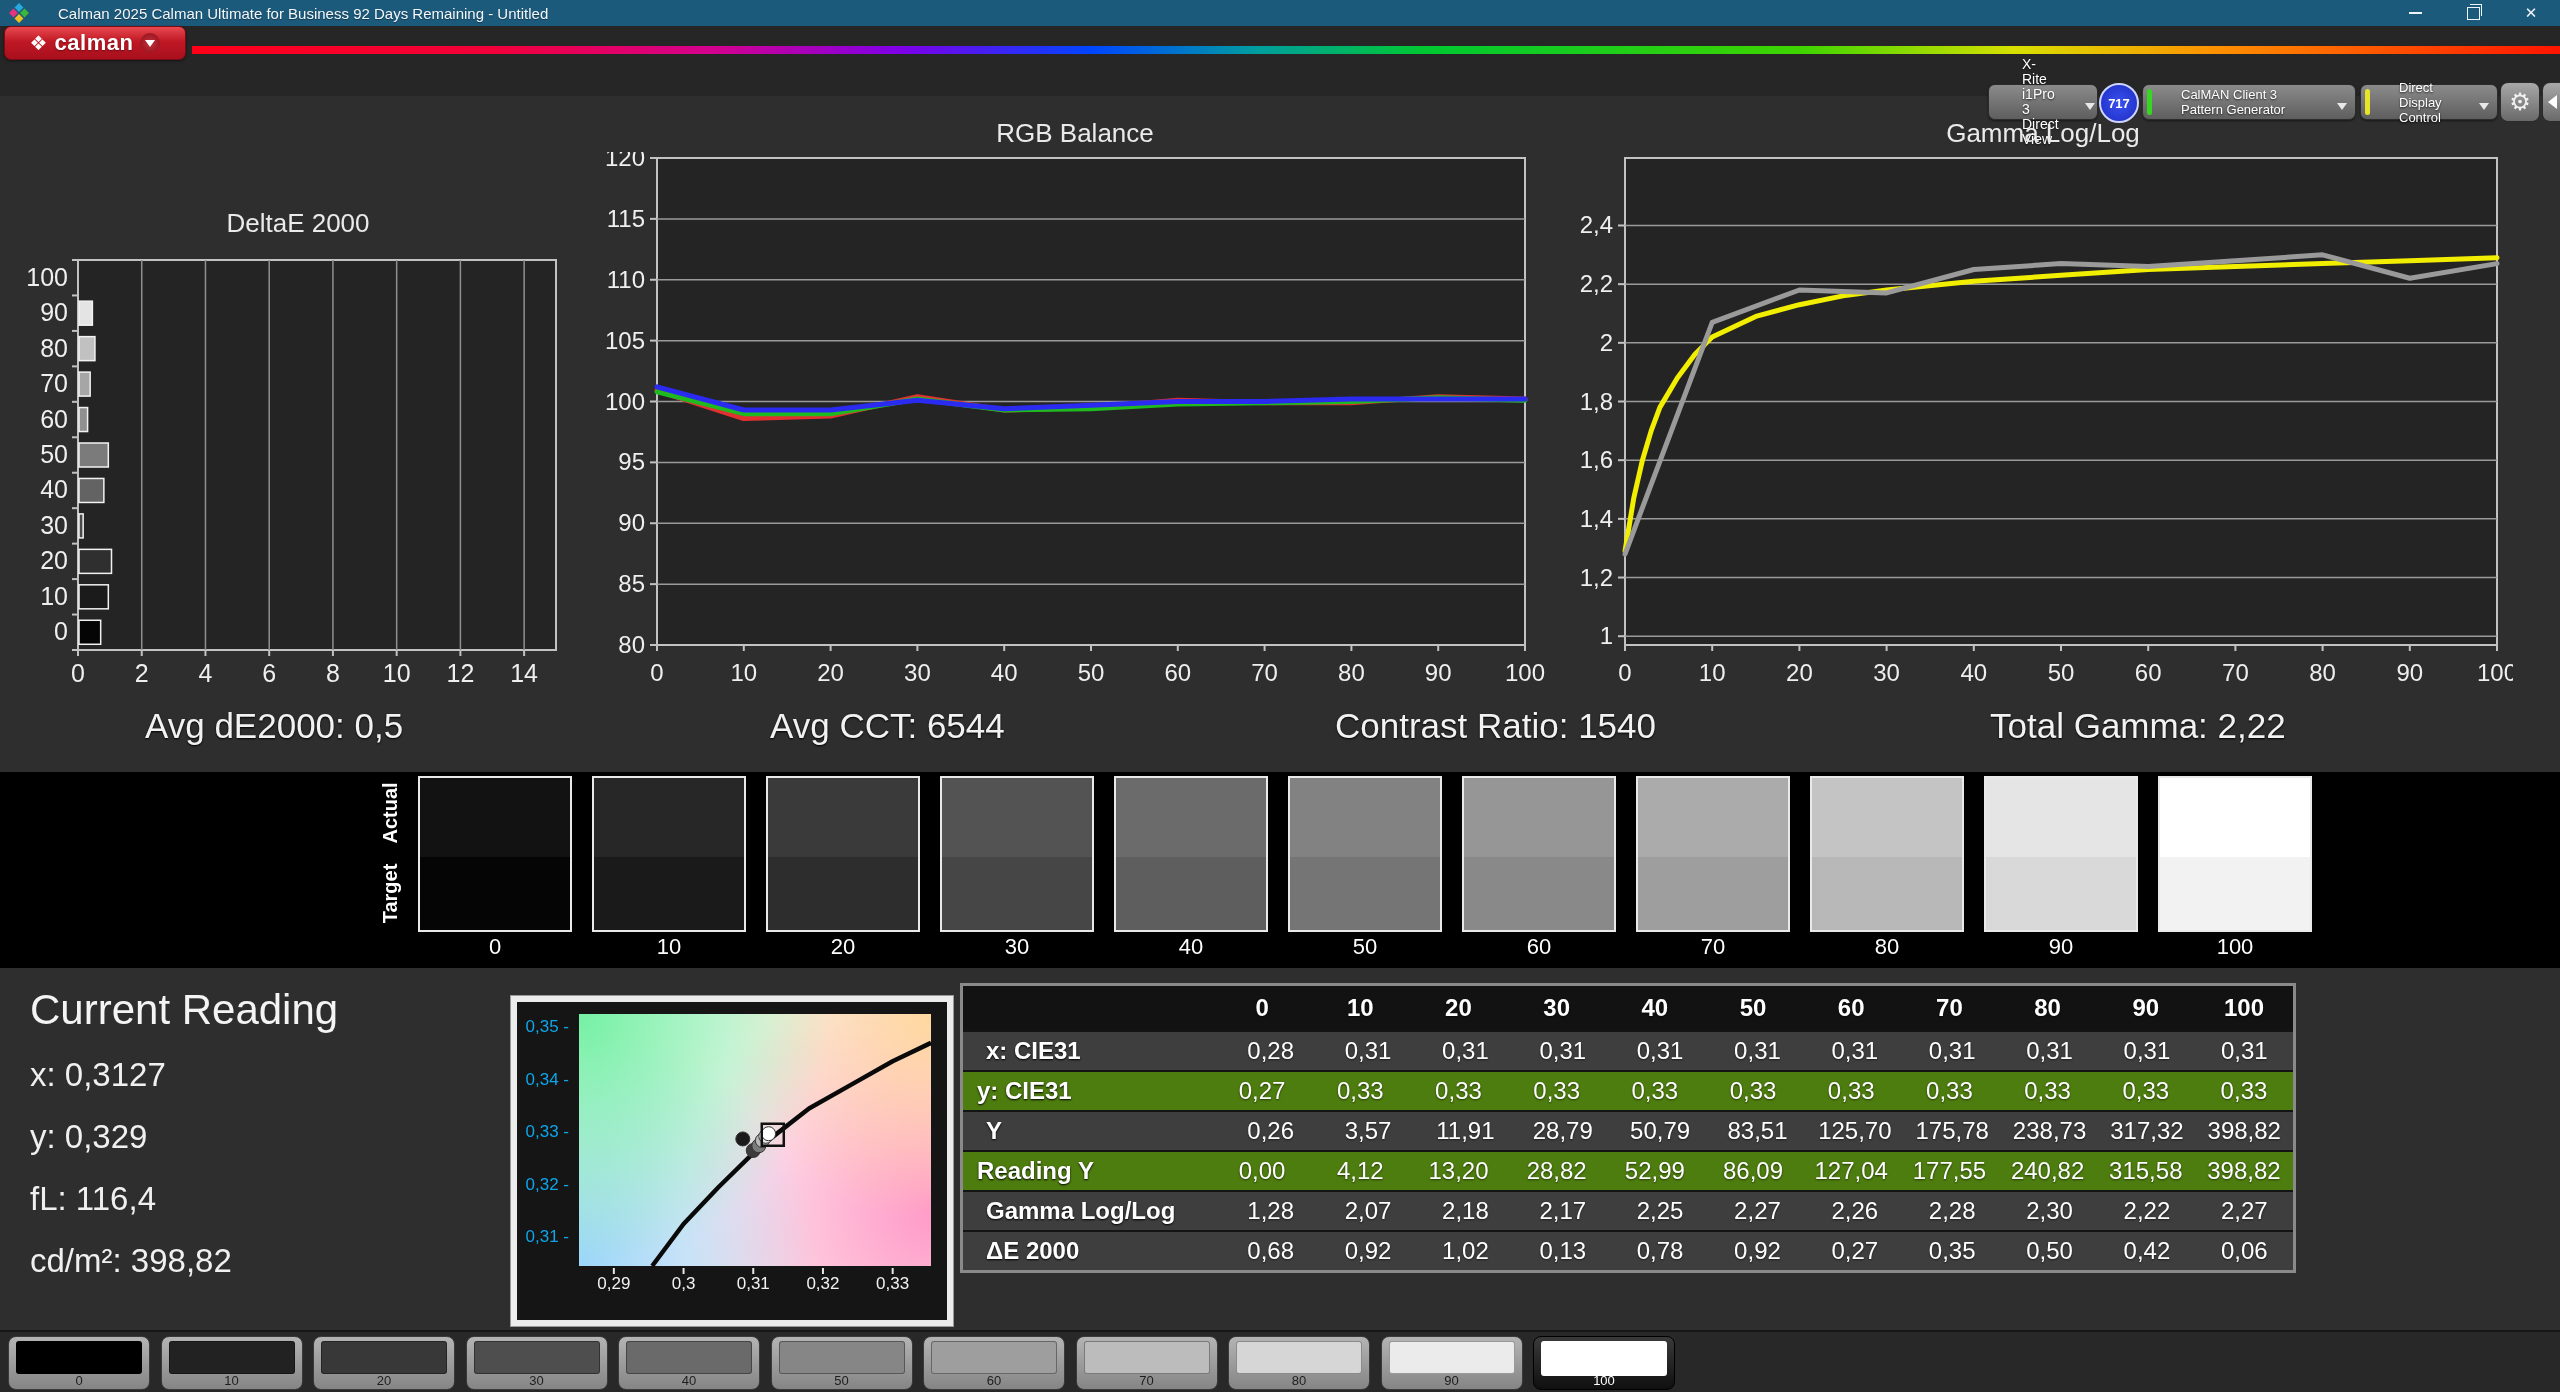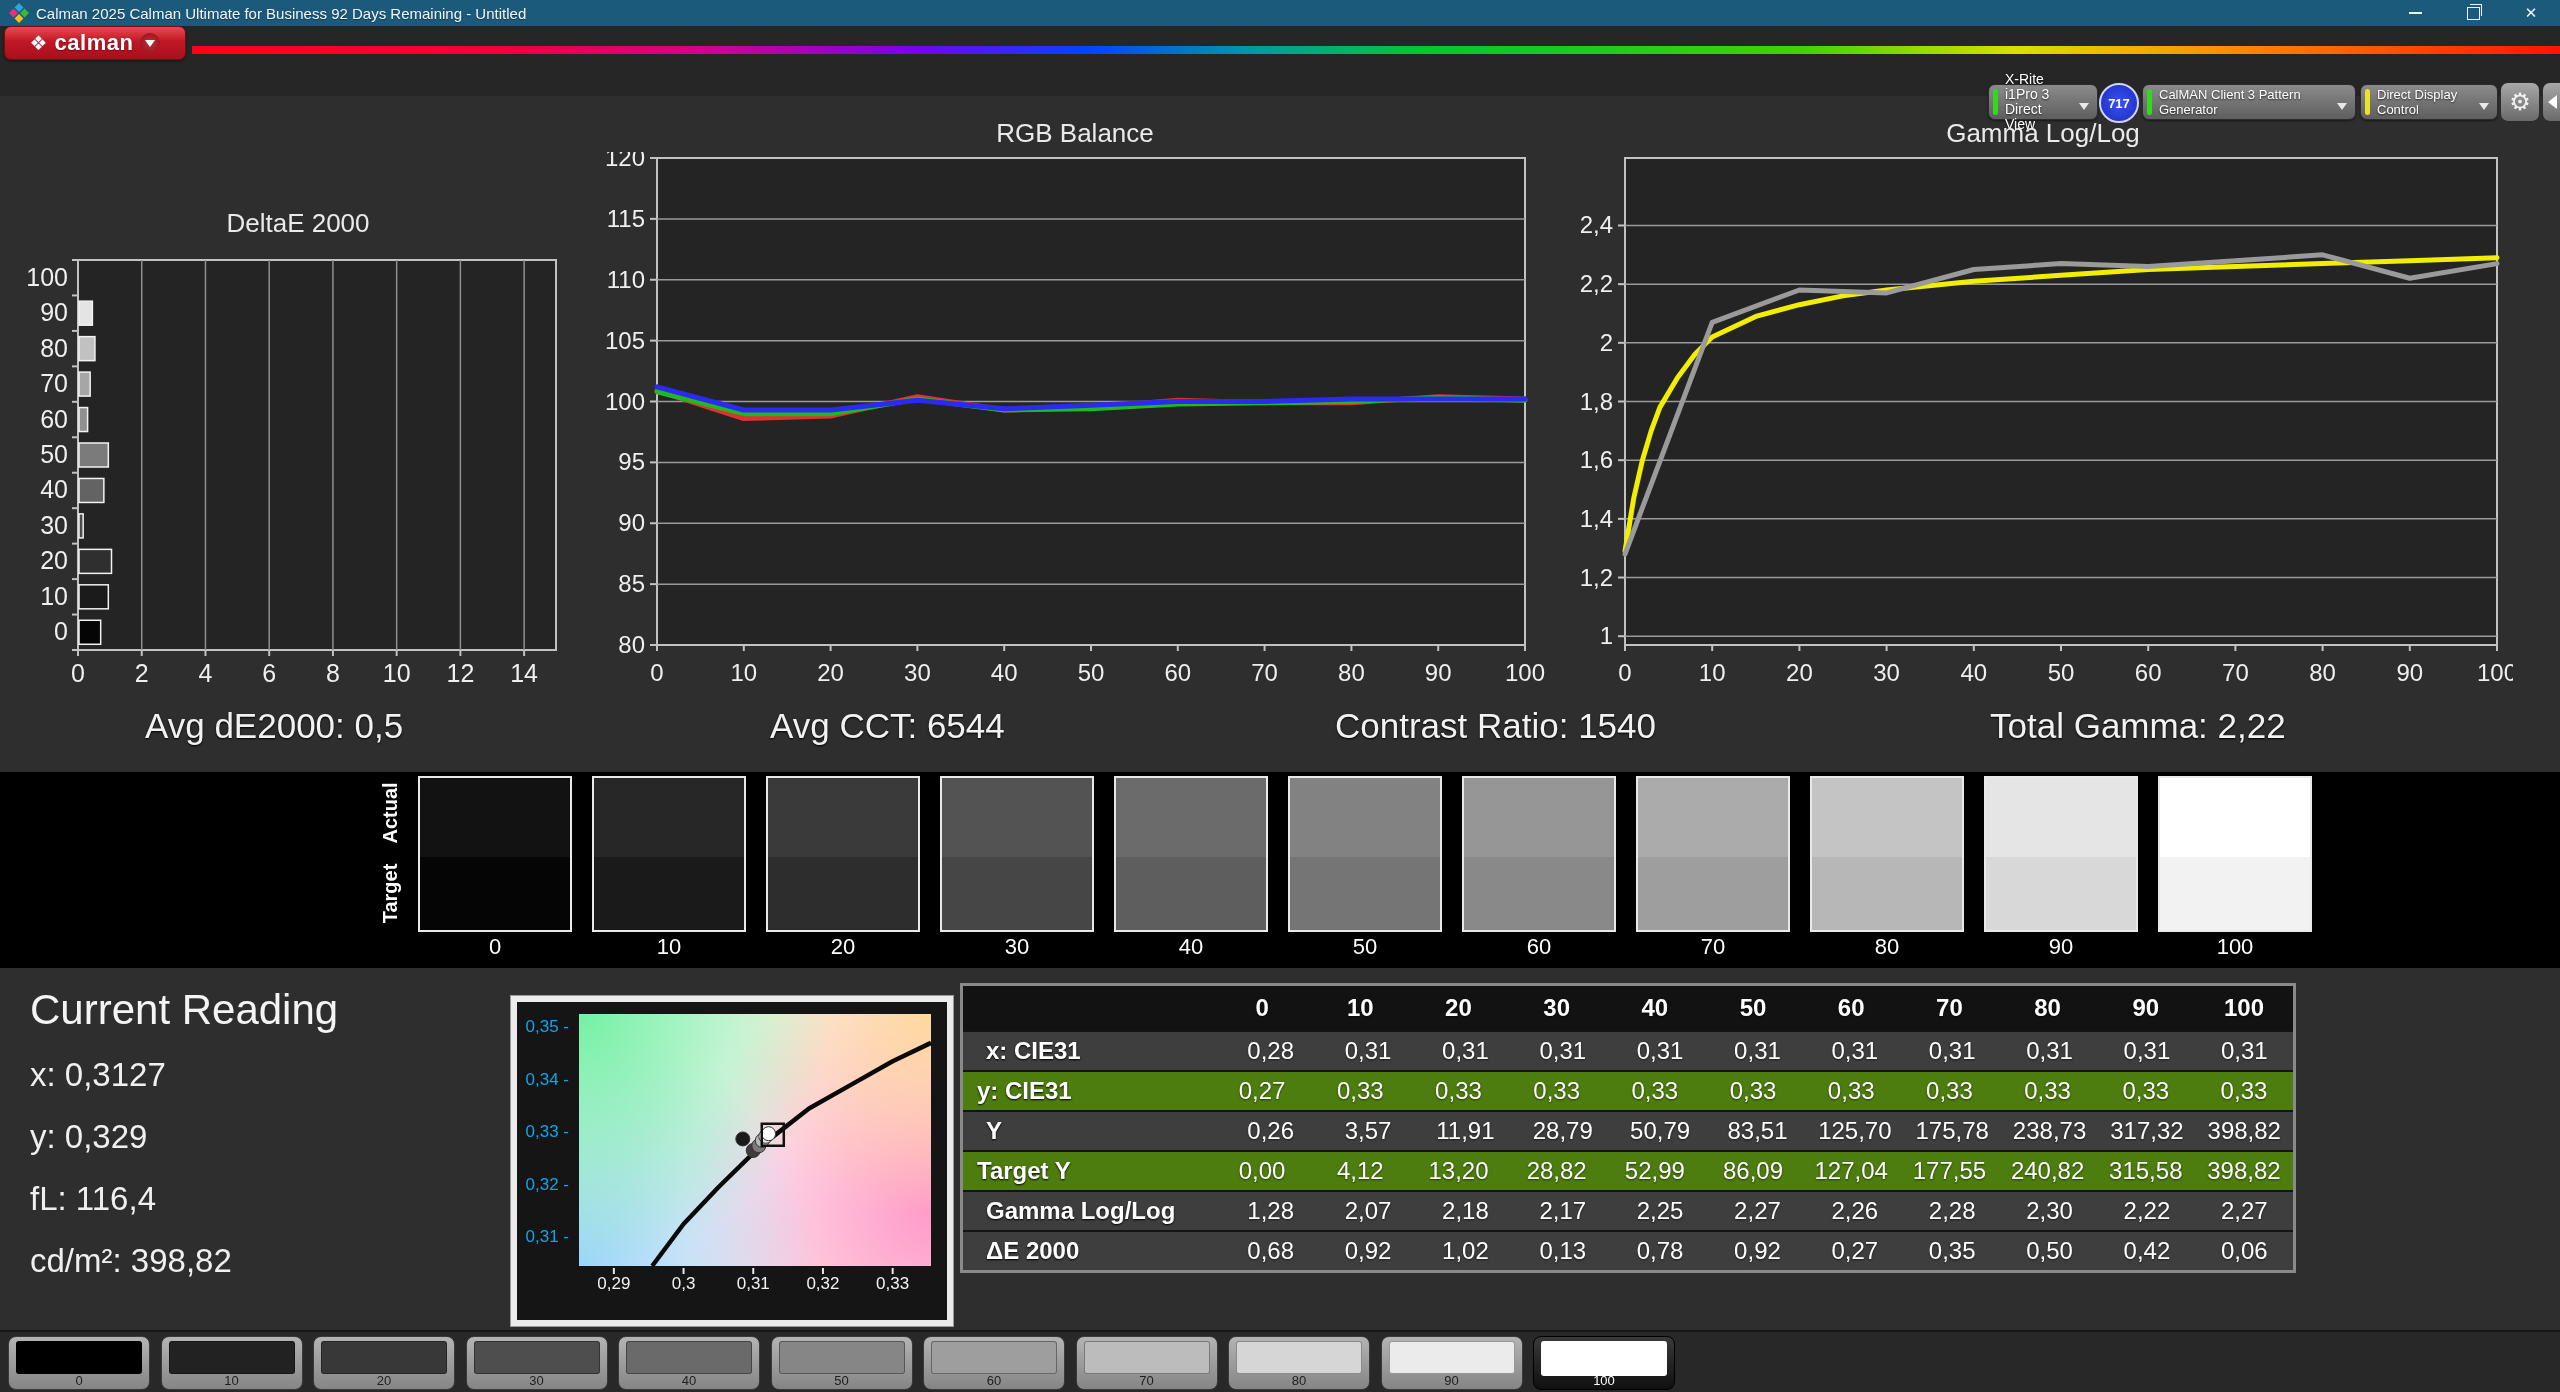--- a/index.html
+++ b/index.html
@@ -1,18 +1,18 @@
 <!DOCTYPE html>
 <html><head>
 <meta charset="utf-8">
 <style>
   html,body{margin:0;padding:0;background:#101010;}
   #screen{position:relative;width:2560px;height:1392px;background:#2e2e2e;overflow:hidden;
           font-family:"Liberation Sans",sans-serif;color:#f0f0f0;}
-  .abs{position:absolute;}
+  .abs{position:absolute;gap:22px;}
 
   
   #titlebar{left:0;top:0;width:2560px;height:26px;background:#1c5a7c;display:flex;align-items:center;}
   #appicon{width:18px;height:18px;margin:0 8px 0 10px;position:relative;transform:rotate(45deg) scale(.78);}
   #appicon div{position:absolute;width:8px;height:8px;}
   .d1{left:0;top:0;background:#28a8e0;} .d2{left:10px;top:0;background:#3cb838;}
   .d3{left:0;top:10px;background:#e8327d;} .d4{left:10px;top:10px;background:#f0c020;}
   #win-title{font-size:15px;color:#f4f8fb;text-shadow:0 1px 1px rgba(0,0,0,.4);}
   #wincontrols{position:absolute;right:0;top:0;height:26px;display:flex;align-items:center;}
   .winbtn{width:58px;height:26px;display:flex;align-items:center;justify-content:center;color:#eef4f8;font-size:15px;}
@@ -479,21 +479,21 @@
         <div class="tcell">28,79</div>
         <div class="tcell">50,79</div>
         <div class="tcell">83,51</div>
         <div class="tcell">125,70</div>
         <div class="tcell">175,78</div>
         <div class="tcell">238,73</div>
         <div class="tcell">317,32</div>
         <div class="tcell">398,82</div>
       </div>
       <div class="trow rlight">
-        <div class="tlabel">Target Y</div>
+        <div class="tlabel">Reading Y</div>
         <div class="tcell">0,00</div>
         <div class="tcell">4,12</div>
         <div class="tcell">13,20</div>
         <div class="tcell">28,82</div>
         <div class="tcell">52,99</div>
         <div class="tcell">86,09</div>
         <div class="tcell">127,04</div>
         <div class="tcell">177,55</div>
         <div class="tcell">240,82</div>
         <div class="tcell">315,58</div>

